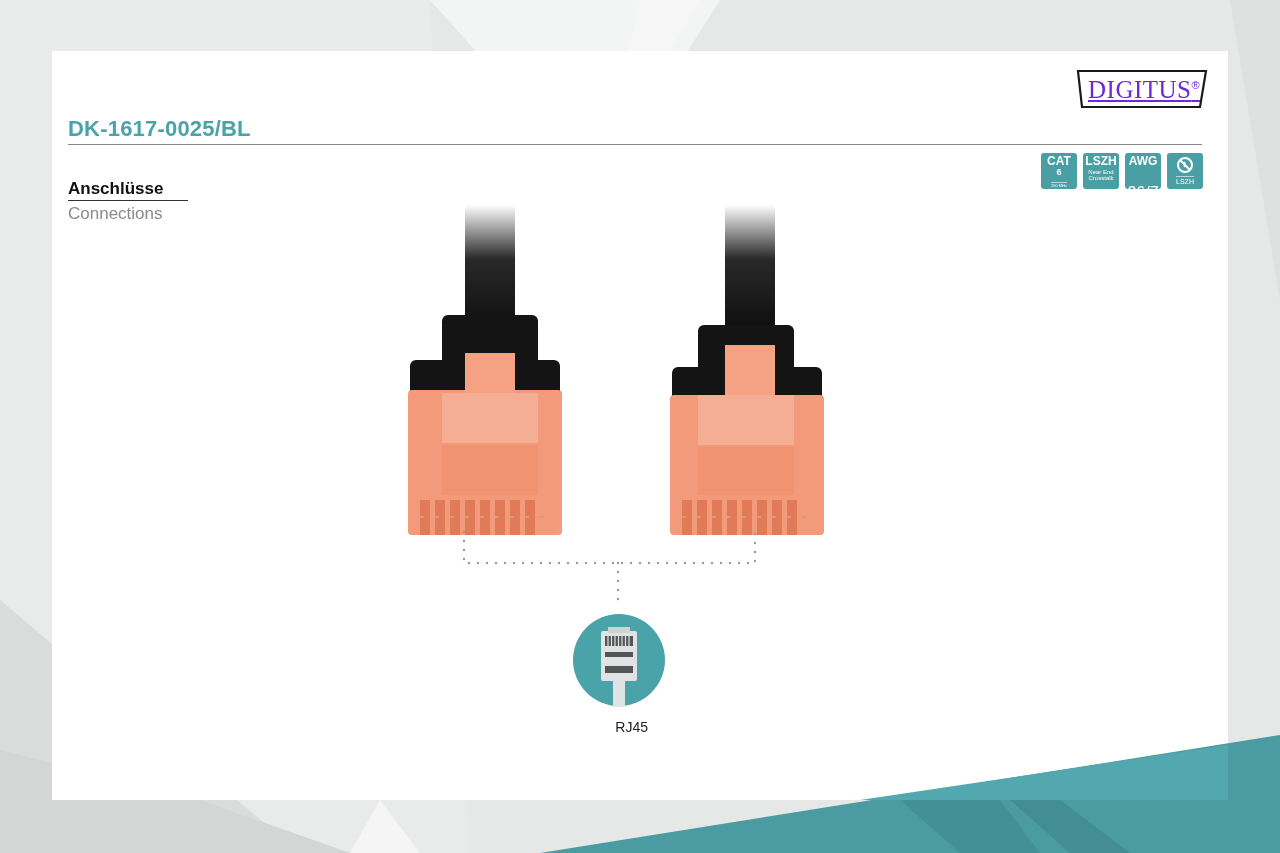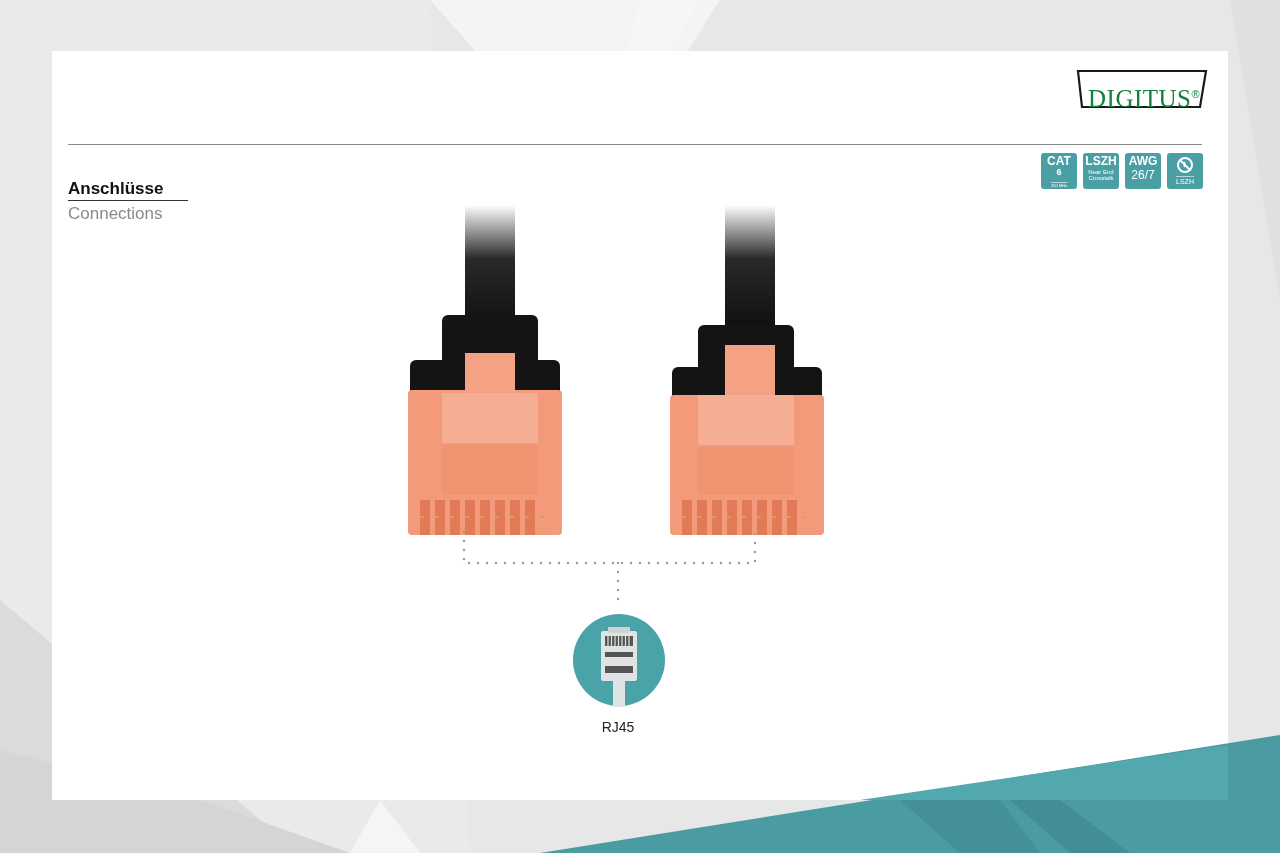--- a/index.html
+++ b/index.html
@@ -17,46 +17,46 @@
     position:absolute; left:68px; top:116px; width:1134px; height:28px;
     border-bottom:1.5px solid #8a8a8a;
     display:flex; align-items:baseline; gap:10px;
   }
   .sku { color:#4aa3a9; font-weight:bold; font-size:22px; letter-spacing:0.2px; }
   .subtitle { color:#2a2a2a; font-size:19px; }
   .brand-logo {
     position:absolute; left:1076px; top:69px; width:132px; height:40px;
   }
   .brand-text {
-    position:absolute; left:1088px; top:85px;
-    font-family:"Liberation Serif", serif; font-size:25px; color:#15803d; letter-spacing:0.5px;
+    position:absolute; left:1088px; top:76px;
+    font-family:"Liberation Serif", serif; font-size:25px; color:#6d28d9; letter-spacing:0.5px;text-decoration:underline;
   }
   .brand-text sup { font-size:11px; font-family:"Liberation Sans", sans-serif; }
   .badges { position:absolute; left:1041px; top:153px; display:flex; gap:6px; }
   .badge {
     width:36px; height:36px; background:#4a9fa5; border-radius:3px; color:#fff;
     display:flex; flex-direction:column; align-items:center; justify-content:flex-start;
     font-weight:bold; line-height:1; box-sizing:border-box; padding-top:2px;
   }
   .badge .b1 { font-size:12px; }
   .badge .b2 { font-size:9px; margin-top:1px; }
   .badge .b3 { font-size:4px; margin-top:5px; font-weight:normal; border-top:1px solid rgba(255,255,255,0.6); padding-top:1px; }
   .badge .small { font-size:6px; font-weight:normal; line-height:1.05; text-align:center; margin-top:2px; }
-  .badge .mid { font-size:12px; margin-top:2px; font-weight:normal; }
+  .badge .mid { font-size:16px; margin-top:18px; font-weight:normal; }
   .badge .lszh { font-size:7px; font-weight:normal; margin-top:2px; border-top:1px solid rgba(255,255,255,0.6); padding-top:1px; }
   .section-title {
     position:absolute; left:68px; top:179px; font-size:17px; font-weight:bold; color:#111;
     border-bottom:1.5px solid #333; padding-bottom:1px; width:120px;
   }
   .section-sub {
     position:absolute; left:68px; top:204px; font-size:17px; font-weight:normal; color:#8a8a8a;
   }
   .photo { position:absolute; left:380px; top:205px; width:480px; height:340px; }
   .rj45-label {
-    position:absolute; left:588px; top:719px; width:60px; text-align:center;
+    position:absolute; left:588px; top:719px; width:60px; text-align:right;
     font-size:14px; color:#222;
   }
 </style>
 </head>
 <body>
 
 <svg class="bg-layer" width="1280" height="853" viewBox="0 0 1280 853">
   <polygon points="0,0 430,0 470,853 0,853" fill="#e9eaea"></polygon>
   <polygon points="430,0 720,0 600,190" fill="#f3f4f4"></polygon>
   <polygon points="640,0 700,0 600,170" fill="#f6f6f6"></polygon>
@@ -77,20 +77,21 @@
 </svg>
 
 <svg class="brand-logo" viewBox="0 0 132 40">
   <polygon points="2,2 130,2 124,38 6,38" fill="#fff" stroke="#1a1a1a" stroke-width="2.2"></polygon>
 </svg>
 <div class="brand-text">
   <span>DIGITUS</span><sup>®</sup>
 </div>
 
 <div class="title-row">
+  <span class="sku">DK-1617-0025/BL</span>
 </div>
 
 <div class="badges">
   <div class="badge">
     <span class="b1">CAT</span>
     <span class="b2">6</span>
     <span class="b3">250 MHz</span>
   </div>
   <div class="badge">
     <span class="b1">LSZH</span>

